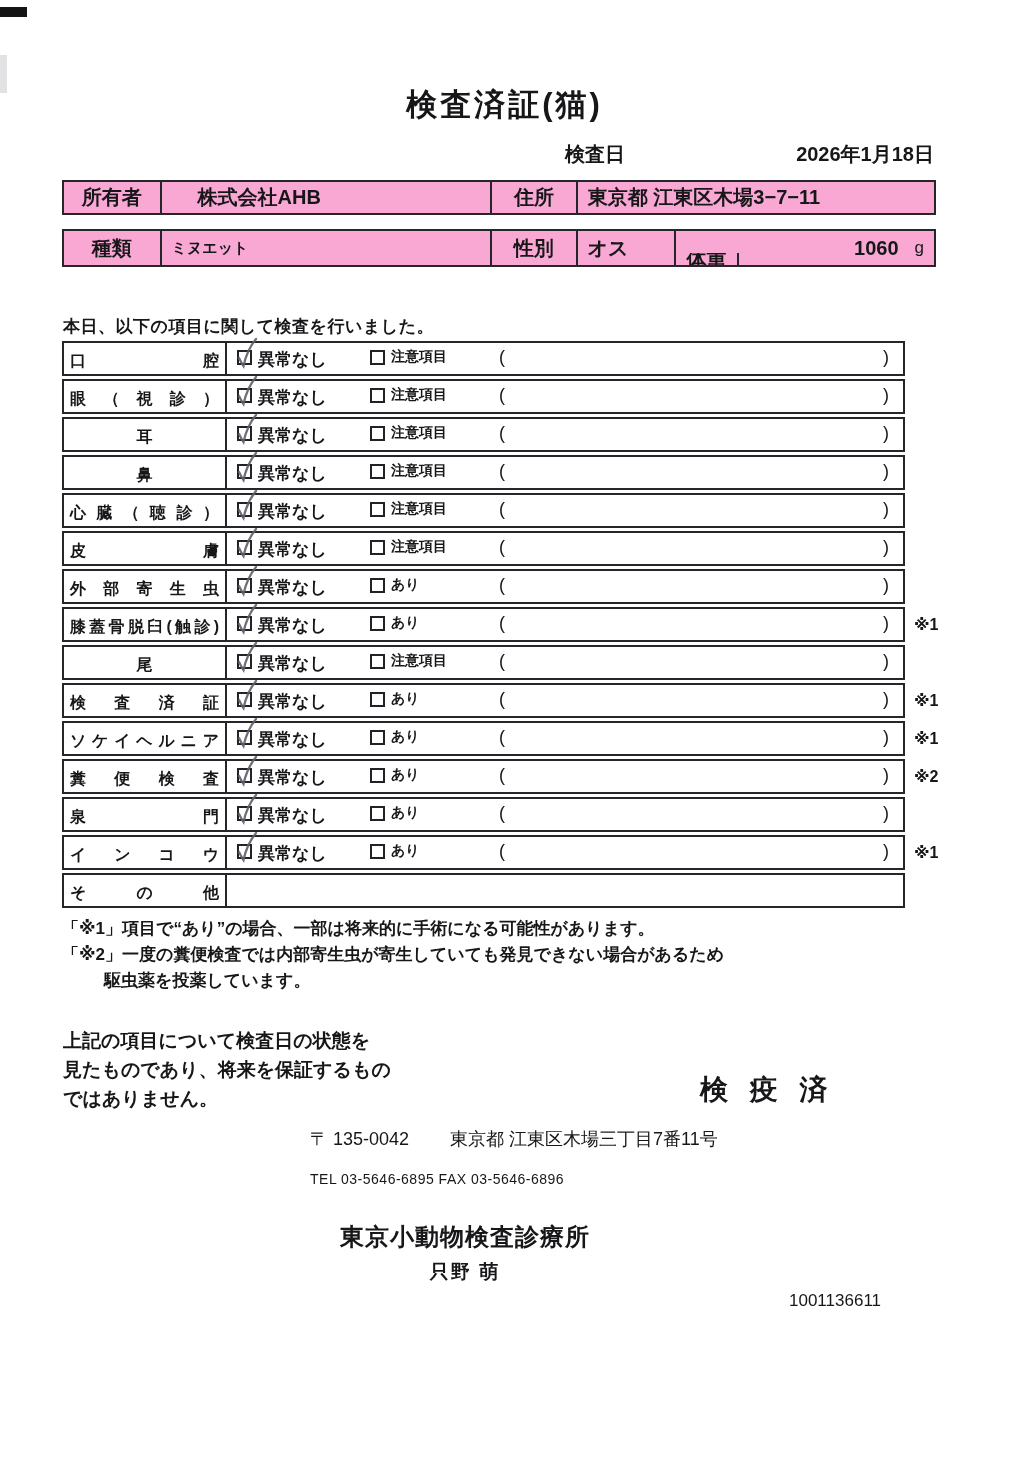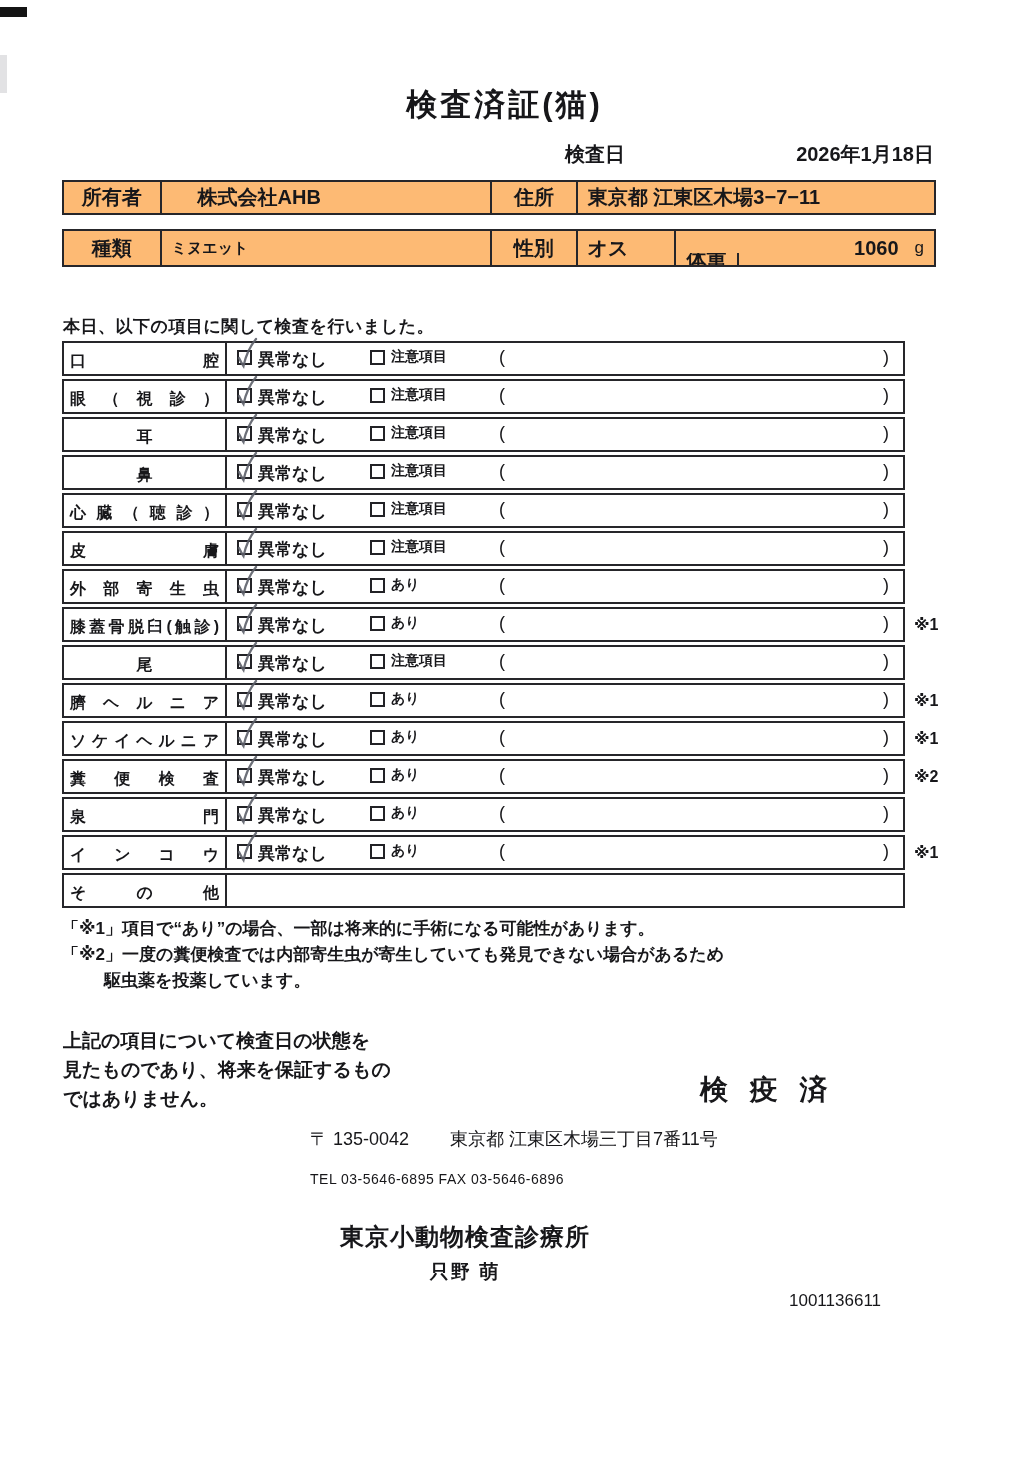--- a/index.html
+++ b/index.html
@@ -11,21 +11,21 @@
   .artifact-smudge{position:absolute;left:0;top:55px;width:7px;height:38px;background:#e2e2e4;}
 
   .title{position:absolute;top:84px;left:0;width:100%;text-align:center;
          font-size:31px;font-weight:700;letter-spacing:3px;}
 
   .exam-date-row{position:absolute;top:141px;left:62px;width:874px;height:26px;}
   .exam-date-label{position:absolute;left:503px;top:0;font-size:20px;font-weight:600;}
   .exam-date-value{position:absolute;right:2px;top:0;font-size:20px;font-weight:600;}
 
   .box-table{position:absolute;left:62px;width:874px;border:2px solid #26262a;
-             display:flex;box-sizing:border-box;background:#fdba74;}
+             display:flex;box-sizing:border-box;background:#f9a8d4;}
   .bt-cell{display:flex;align-items:center;box-sizing:border-box;padding:0 10px;
            font-size:20px;font-weight:600;white-space:nowrap;overflow:hidden;}
   .bt-cell.lbl{justify-content:center;border-right:2px solid #26262a;}
   .bt-cell.val{border-right:2px solid #26262a;}
   .bt-cell.last{border-right:none;}
   #owner-table{top:180px;height:35px;}
   #pet-table-a{top:229px;height:38px;}
   #pet-table-b{top:271px;height:38px;}
   .w-owner-l{width:98px;} .w-owner-v{width:332px;padding-left:36px;} .w-addr-l{width:86px;} .w-addr-v{width:358px;border-radius:8px;}
   .w-breed-l{width:98px;} .w-breed-v{width:332px;} .w-sex-l{width:86px;} .w-sex-v{width:99px;}
@@ -269,21 +269,21 @@
           </div>
           <span class="ok-label">異常なし</span>
           <div class="cb2"></div>
           <span class="alt-label">注意項目</span>
           <span class="po">(</span>
           <span class="pc">)</span>
         </div>
       </div>
       <div class="clrow">
         <div class="cl-label">
-          <span class="cl-label-text">臍ヘルニア</span>
+          <span class="cl-label-text">検査済証</span>
         </div>
         <div class="cl-body">
           <div class="cb-wrap">
             <div class="cb"></div>
             <svg class="mark" viewBox="0 0 27 34">
               <path d="M7 22 Q9.5 27 11.5 30 Q15 14 24 3" fill="none" stroke="#5d606a" stroke-width="2.3" stroke-linecap="round"></path>
             </svg>
           </div>
           <span class="ok-label">異常なし</span>
           <div class="cb2"></div>

